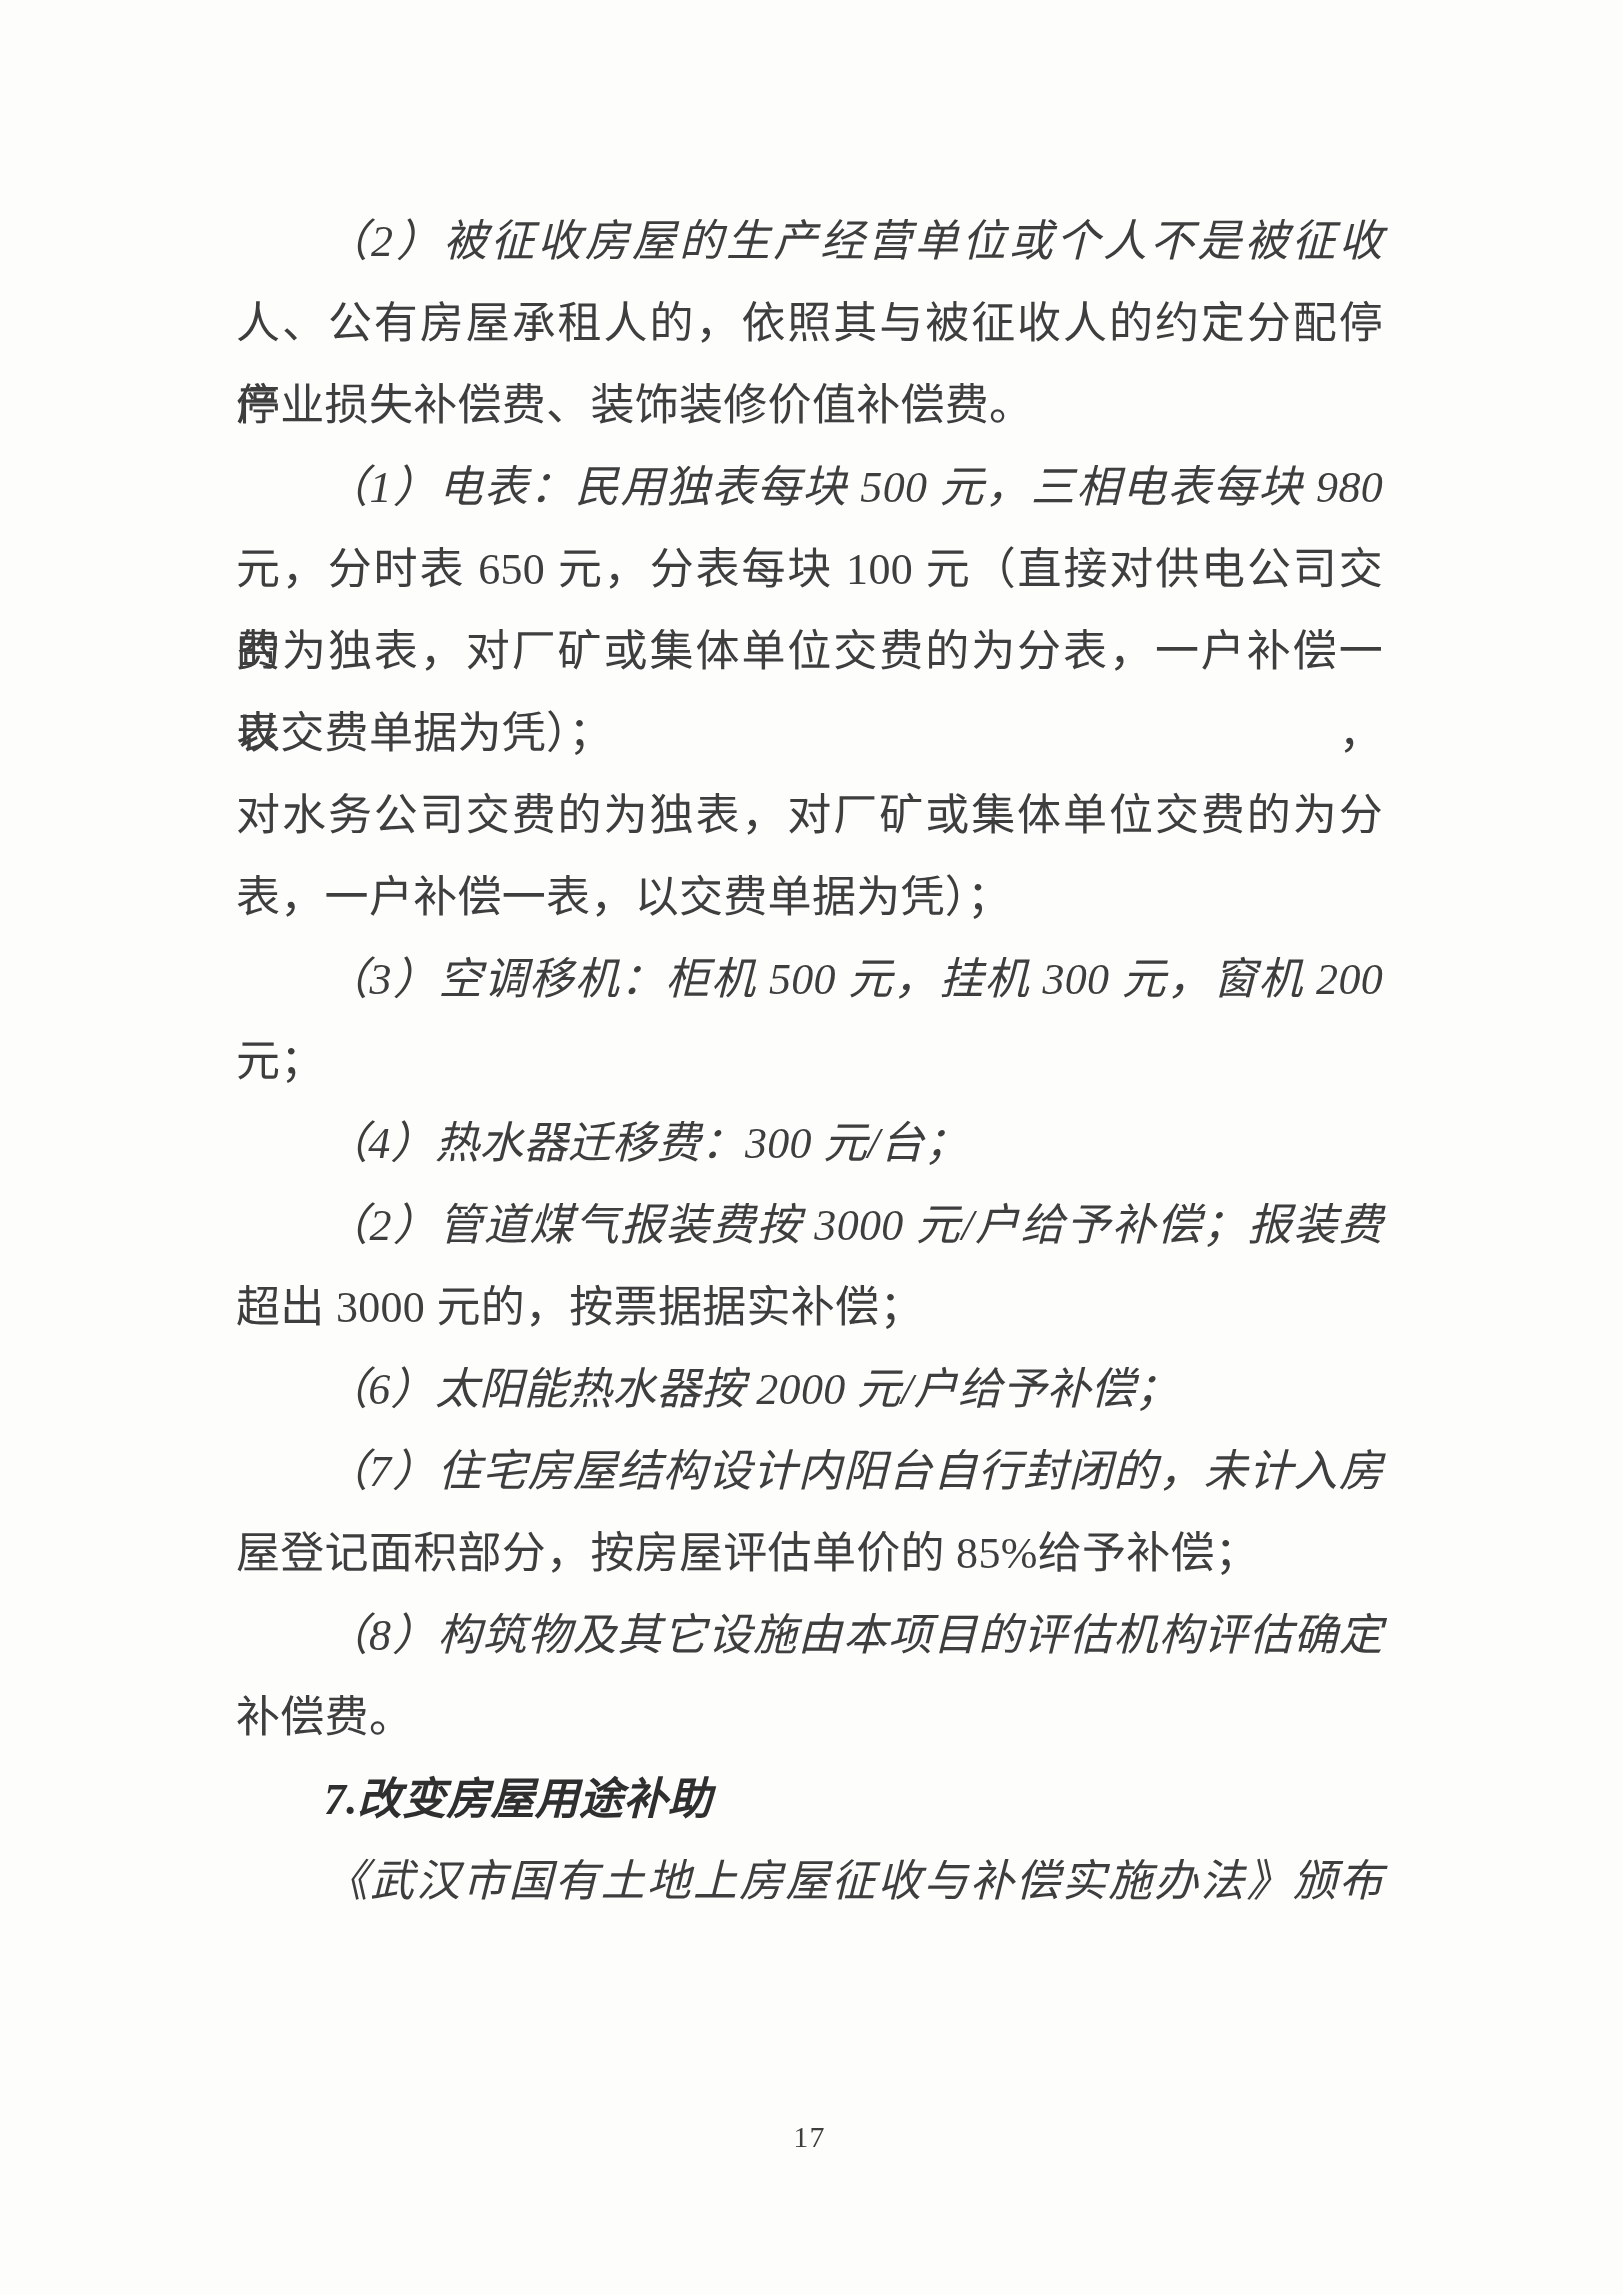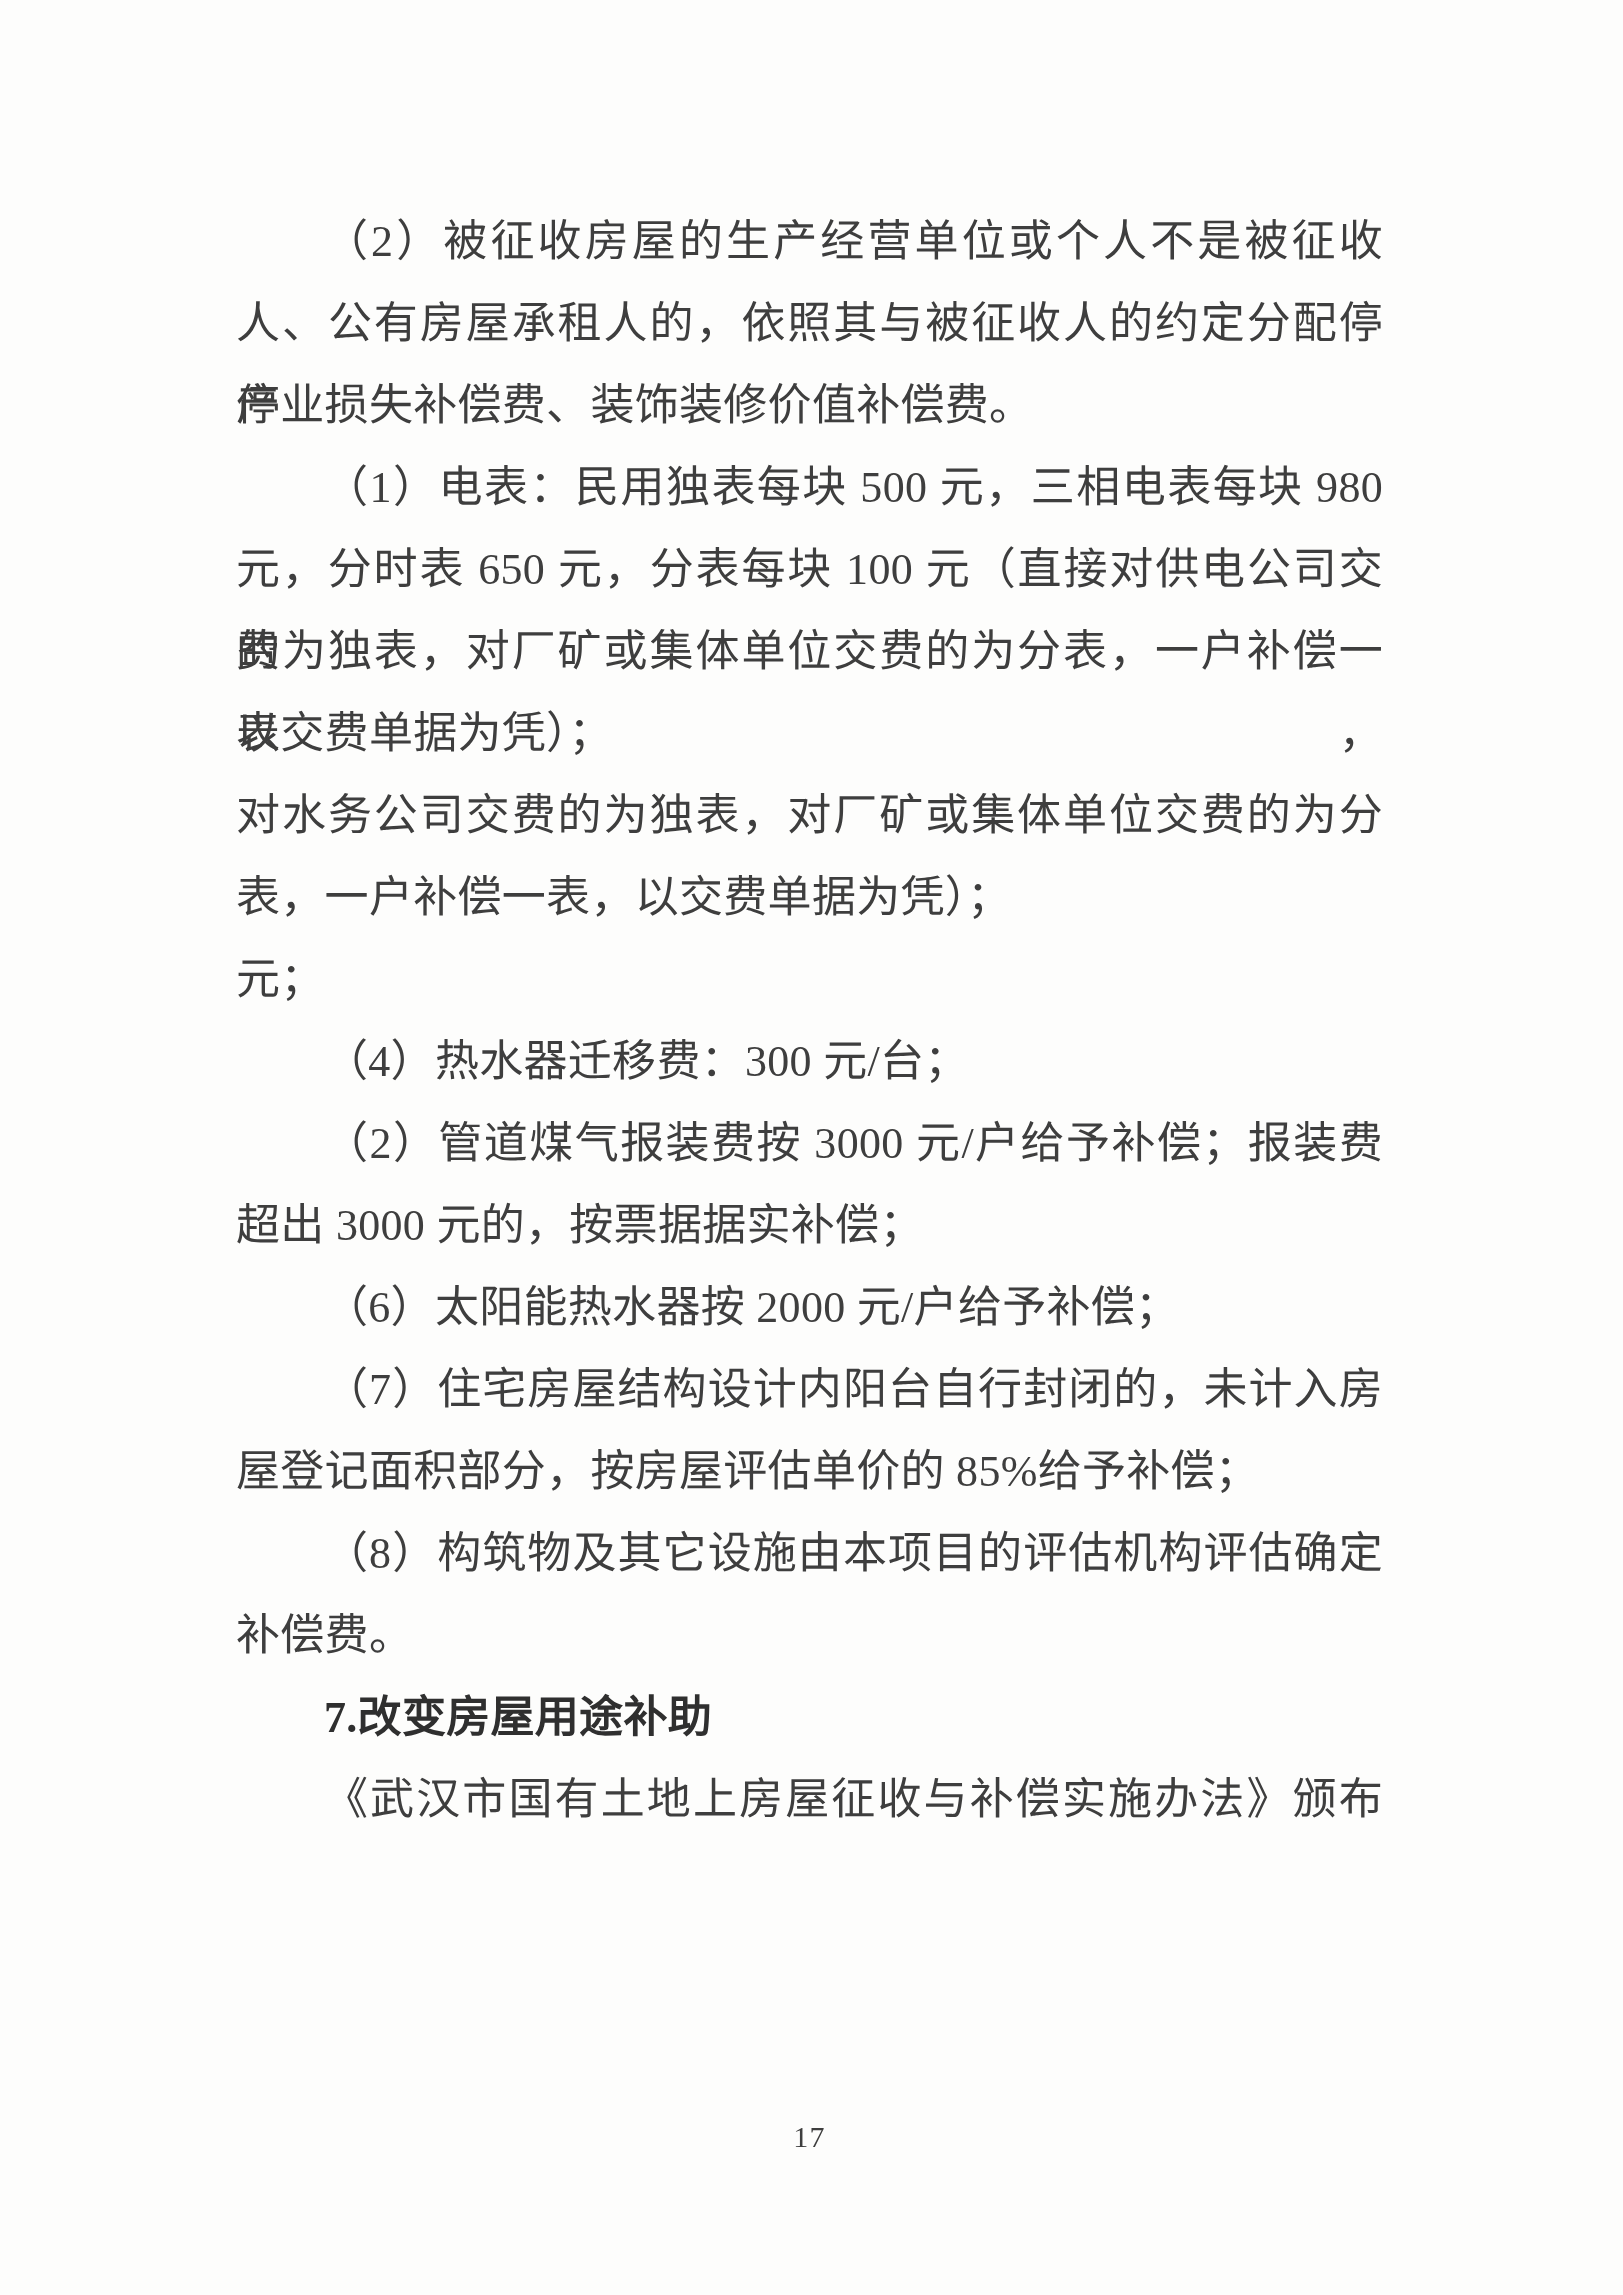--- a/index.html
+++ b/index.html
@@ -32,20 +32,21 @@
     letter-spacing: 0.3px;
   }
   .ln.fill {
     white-space: normal;
     text-align: justify;
     text-align-last: justify;
     text-justify: inter-character;
   }
   .ln.ind {
     text-indent: 88px;
+    font-style: italic;
   }
   .ln.bold {
     font-weight: bold;
     color: var(--heading-ink, #2f2f2f);
   }
   .page-number {
     position: absolute;
     left: 236px;
     top: 2118px;
     width: 1147px;
@@ -62,20 +63,21 @@
   <div class="doc-body">
       <div class="ln fill ind">（2）被征收房屋的生产经营单位或个人不是被征收</div>
       <div class="ln fill">人、公有房屋承租人的，依照其与被征收人的约定分配停产</div>
       <div class="ln">停业损失补偿费、装饰装修价值补偿费。</div>
       <div class="ln fill ind">（1）电表：民用独表每块 500 元，三相电表每块 980</div>
       <div class="ln fill">元，分时表 650 元，分表每块 100 元（直接对供电公司交费</div>
       <div class="ln fill">的为独表，对厂矿或集体单位交费的为分表，一户补偿一表，</div>
       <div class="ln">以交费单据为凭）；</div>
       <div class="ln fill">对水务公司交费的为独表，对厂矿或集体单位交费的为分</div>
       <div class="ln">表，一户补偿一表，以交费单据为凭）；</div>
+      <div class="ln fill ind">（3）空调移机：柜机 500 元，挂机 300 元，窗机 200</div>
       <div class="ln">元；</div>
       <div class="ln ind">（4）热水器迁移费：300 元/台；</div>
       <div class="ln fill ind">（2）管道煤气报装费按 3000 元/户给予补偿；报装费</div>
       <div class="ln">超出 3000 元的，按票据据实补偿；</div>
       <div class="ln ind">（6）太阳能热水器按 2000 元/户给予补偿；</div>
       <div class="ln fill ind">（7）住宅房屋结构设计内阳台自行封闭的，未计入房</div>
       <div class="ln">屋登记面积部分，按房屋评估单价的 85%给予补偿；</div>
       <div class="ln fill ind">（8）构筑物及其它设施由本项目的评估机构评估确定</div>
       <div class="ln">补偿费。</div>
       <div class="ln ind bold">7.改变房屋用途补助</div>

